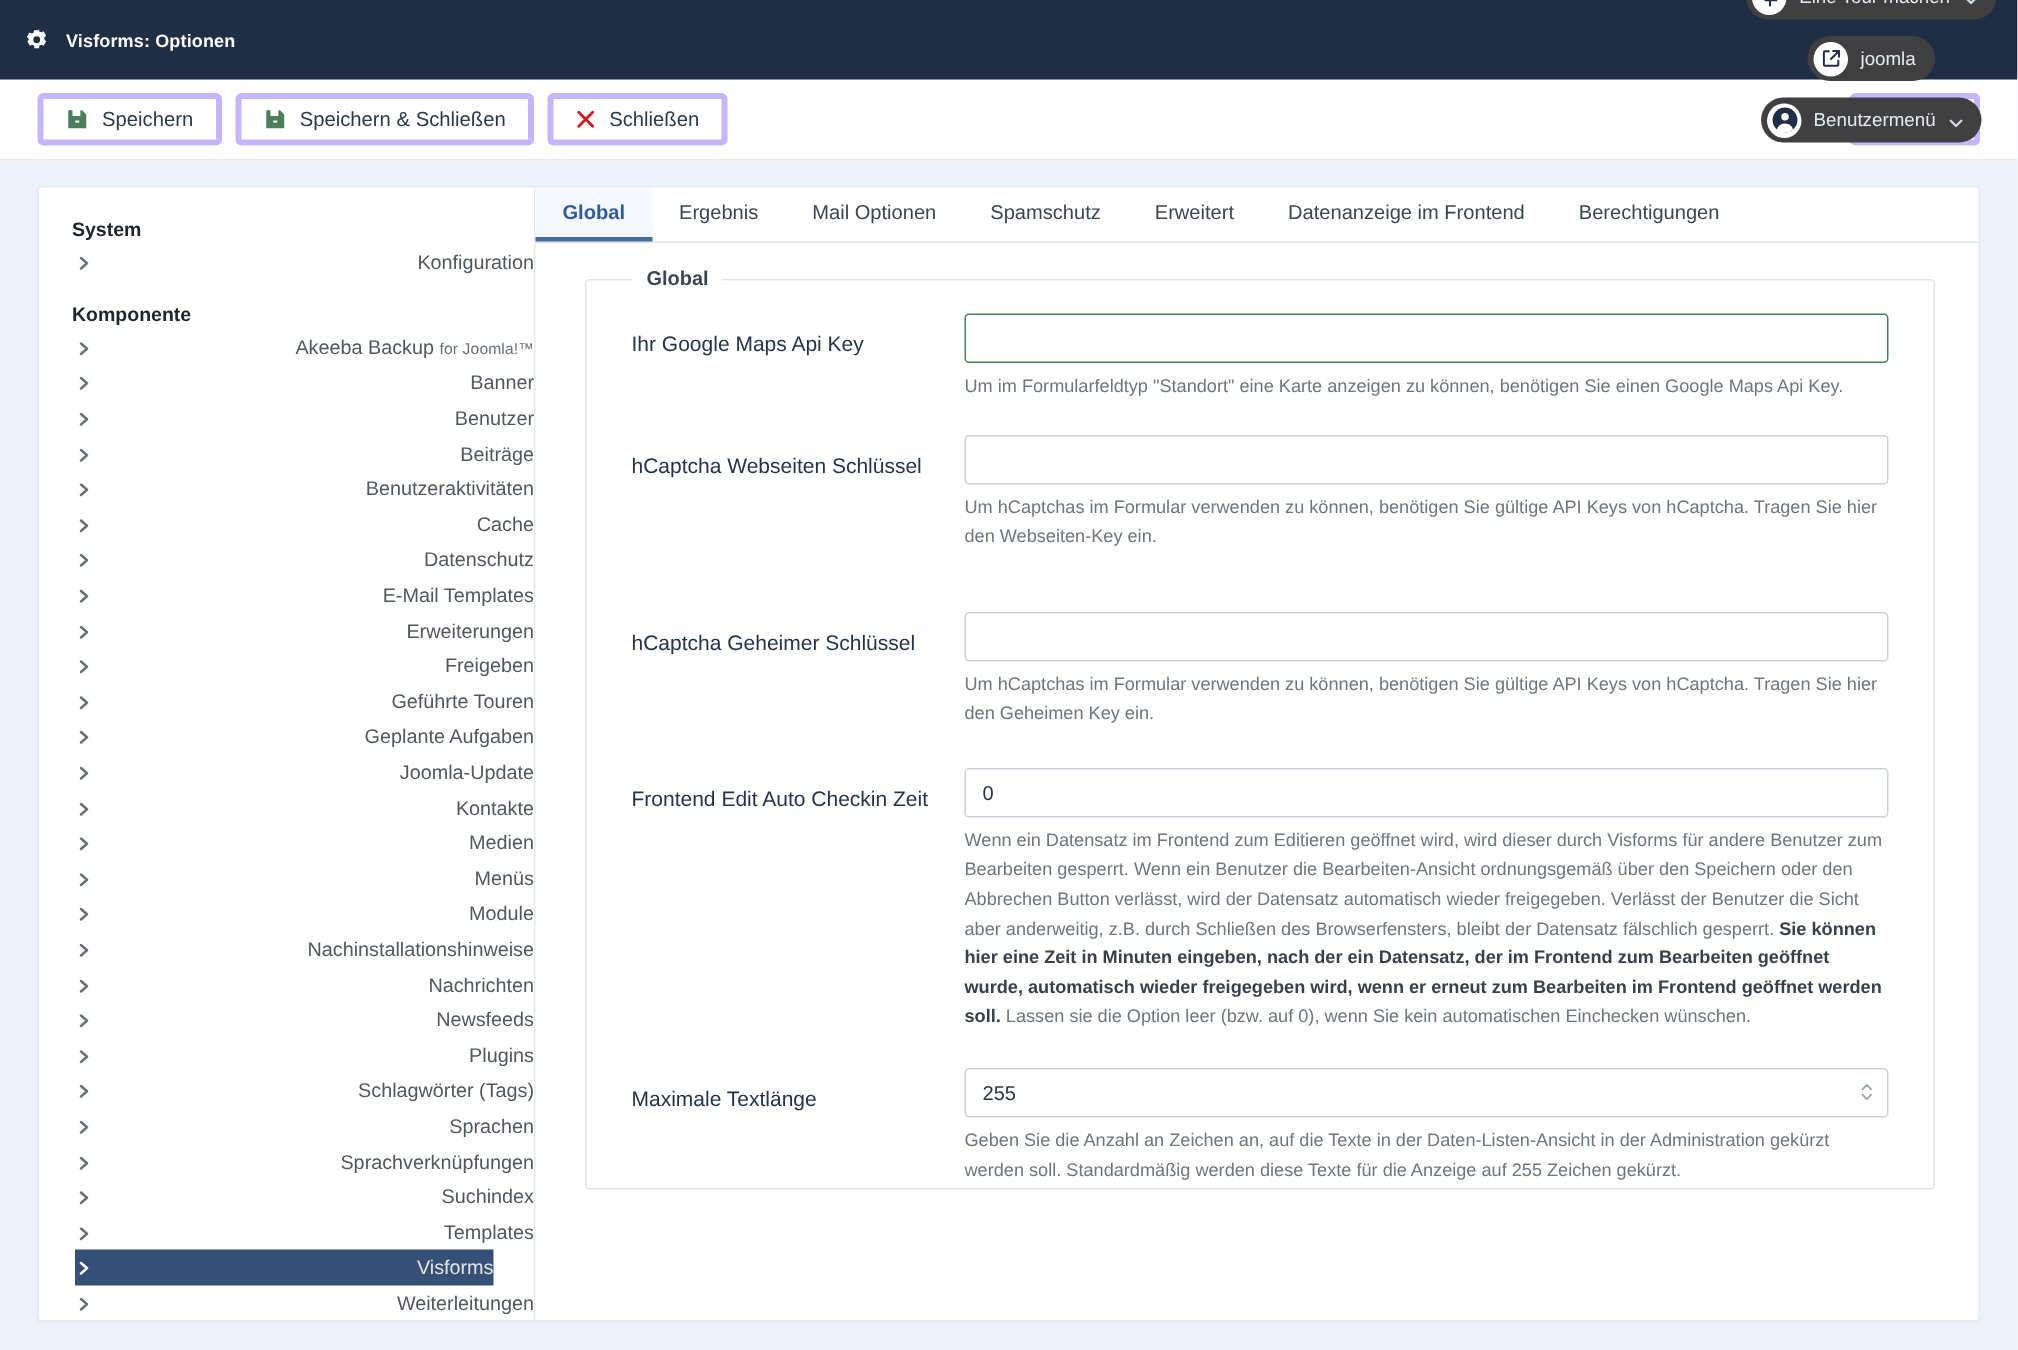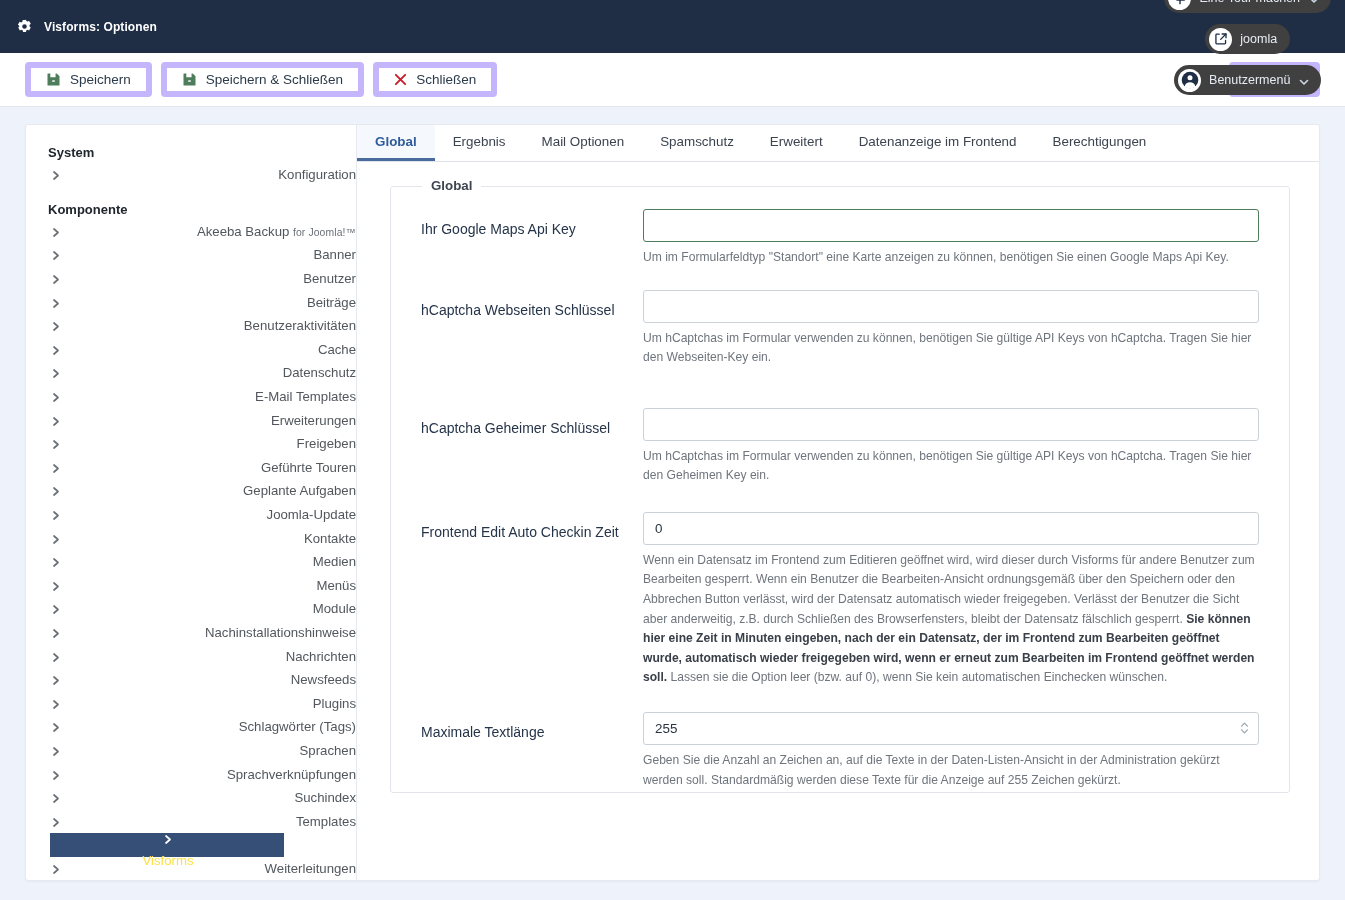--- a/index.html
+++ b/index.html
@@ -66,21 +66,21 @@
     background: #ffffff;
     border-bottom: 1px solid #e4e7ec;
     display: flex; align-items: center;
     padding: 0 25px;
   }
   .tbtn {
     display: flex; align-items: center; gap: 9px;
     height: 35px;
     padding: 0 15px;
     background: #ffffff;
-    border: 6px solid #c4b5fd;
+    border: 4px solid #c4b5fd;
     border-radius: 4px;
     font-size: 13.5px;
     color: #2b3a4a;
     cursor: pointer;
     margin-right: 9px;
     font-family: inherit;
     white-space: nowrap;
   }
   .tbtn-help { margin-right: 0; margin-left: auto; padding: 0 17px; }
   .ico { display: block; }
@@ -121,26 +121,25 @@
     padding-left: 26px;
     font-size: 13.2px;
     color: #52575d;
     cursor: pointer;
     text-decoration: none;
     justify-content: space-between;
   }
   .side-item .caret { width: 9px; height: 11px; flex: 0 0 9px; display:block; }
   .side-item.active {
     background: #364f77;
-    color: #fde047;
-    width: 234px;
+    color: #e5e5e5;
+    width: 279px;
     margin-left: 24px;
     padding-left: 2px;
     border-radius: 0;
-    flex-direction: column;
   }
   .side-item.active .caret-path { stroke: #ffffff; }
   .side-label .sub {
     font-size: 10.4px;
     color: #6b7076;
     letter-spacing: .1px;
   }
 
   
   .content { flex: 1 1 auto; min-width: 0; }

